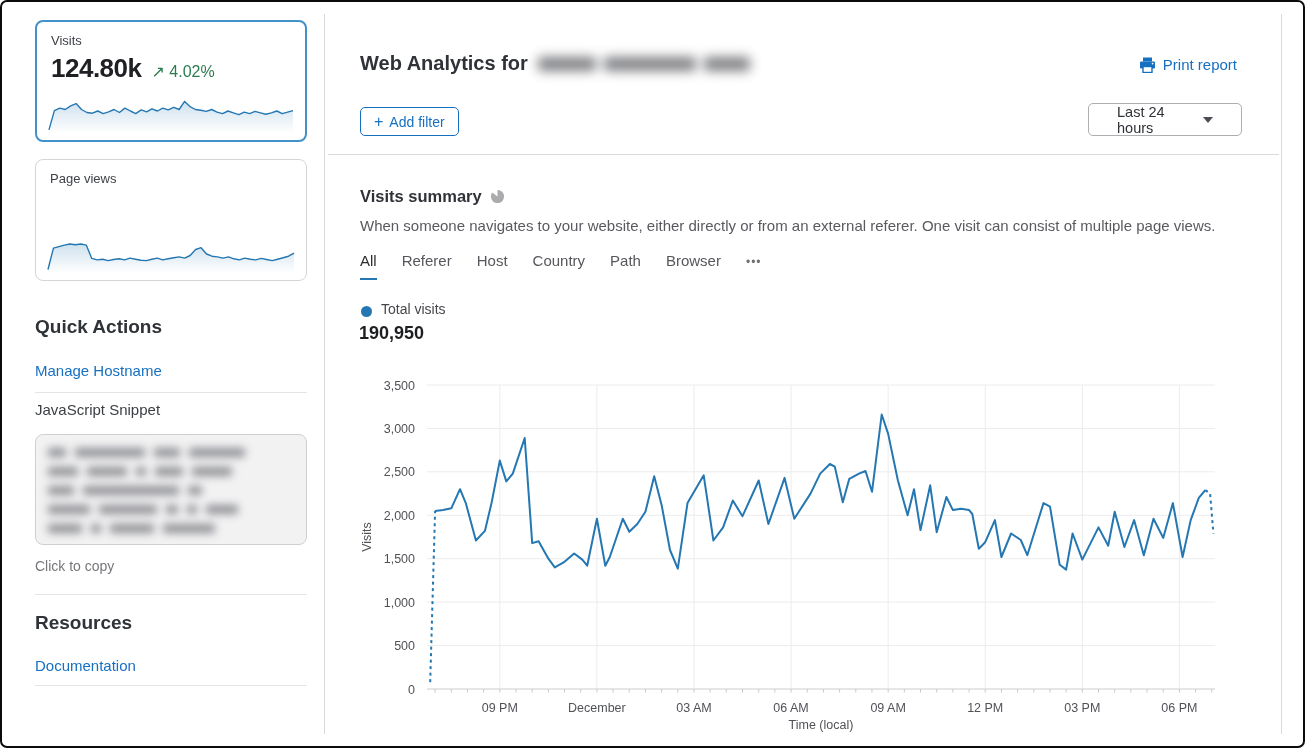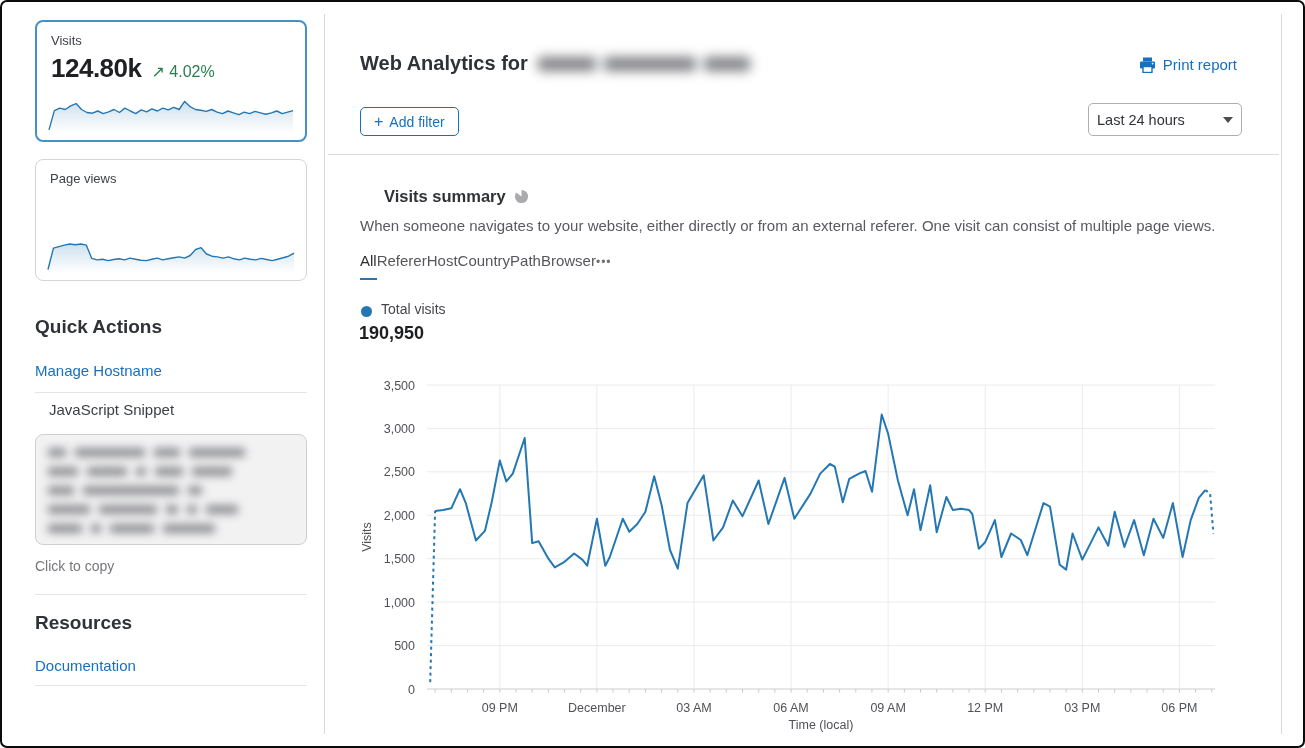--- a/index.html
+++ b/index.html
@@ -45,29 +45,29 @@
   }
   .add-filter-btn {
     position:absolute; left:358px; top:105px; height:29px; padding:0 13px;
     border:1px solid var(--accent); border-radius:5px; background:#fff;
     color:var(--accent); font-size:14px; display:flex; align-items:center; gap:6px; cursor:pointer;
     font-family:inherit;
   }
   .range-select {
     position:absolute; top:101px; right:61px; width:154px; height:33px;
     border:1px solid #adaeb2; border-radius:5px; background:#fff; cursor:pointer;
-    display:flex; align-items:center; padding:0 8px; font-size:14.5px; color:#2f3237;
+    display:flex; align-items:center; padding:0 28px; font-size:14.5px; color:#2f3237;
   }
   .caret { margin-left:auto; width:0; height:0; border-left:5px solid transparent; border-right:5px solid transparent; border-top:6px solid #4c4d52; }
   .header-divider { position:absolute; left:326px; right:24px; top:152px; height:1px; background:#d9dadd; border:0; }
   
   .summary-title-row { position:absolute; left:358px; top:185px; display:flex; align-items:center; gap:8px; }
-  .summary-title { font-size:16.5px; font-weight:bold; color:#2f3237;margin-left:24px; }
+  .summary-title { font-size:16.5px; font-weight:bold; color:#2f3237; }
   .summary-desc { position:absolute; left:358px; top:215px; font-size:15px; color:#595a5f; }
-  .tabs { position:absolute; left:358px; top:250px; display:flex; }
+  .tabs { position:absolute; left:358px; top:250px; display:flex; gap:25px; }
   .tab { font-size:15px; color:#56575c; padding-bottom:9px; cursor:pointer; border-bottom:2px solid transparent; }
   .tab.active { color:#2c2d30; border-bottom-color:var(--chart-blue); }
   .tab.more-tab { font-size:12px; letter-spacing:1px; color:#6f7075; padding-top:3px; }
   .legend-row { position:absolute; left:359px; top:299px; display:flex; align-items:flex-end; gap:9px; }
   .legend-dot { width:11px; height:11px; border-radius:50%; background:var(--chart-blue); }
   .legend-label { font-size:14px; color:#46474c; }
   .total-value { position:absolute; left:357px; top:321px; font-size:18px; font-weight:bold; color:#1d1e21; }
   .chart-holder { position:absolute; left:355px; top:372px; }
   svg text { font-family:"Liberation Sans","DejaVu Sans",sans-serif; }
 </style>
@@ -114,21 +114,21 @@
             </defs>
             <path d="M2,45 L2.0,41.5 L7.5,20.1 L13.0,18.6 L18.5,17.1 L24.0,16.0 L29.6,16.7 L35.1,16.0 L40.6,17.1 L46.1,30.4 L51.6,31.9 L57.1,31.2 L62.6,32.6 L68.1,31.5 L73.6,30.8 L79.2,31.9 L84.7,30.1 L90.2,31.2 L95.7,32.3 L101.2,32.6 L106.7,31.2 L112.2,30.1 L117.7,31.9 L123.2,30.8 L128.8,29.7 L134.3,28.9 L139.8,30.1 L145.3,27.5 L150.8,21.5 L156.3,19.7 L161.8,26.0 L167.3,28.2 L172.8,28.9 L178.4,30.1 L183.9,28.9 L189.4,30.8 L194.9,31.9 L200.4,30.1 L205.9,31.2 L211.4,31.9 L216.9,30.4 L222.4,31.5 L228.0,32.6 L233.5,31.2 L239.0,29.7 L244.5,28.2 L250.0,25.2 L250,45 Z" fill="url(#sg1)" stroke="none"></path>
             <polyline points="2.0,41.5 7.5,20.1 13.0,18.6 18.5,17.1 24.0,16.0 29.6,16.7 35.1,16.0 40.6,17.1 46.1,30.4 51.6,31.9 57.1,31.2 62.6,32.6 68.1,31.5 73.6,30.8 79.2,31.9 84.7,30.1 90.2,31.2 95.7,32.3 101.2,32.6 106.7,31.2 112.2,30.1 117.7,31.9 123.2,30.8 128.8,29.7 134.3,28.9 139.8,30.1 145.3,27.5 150.8,21.5 156.3,19.7 161.8,26.0 167.3,28.2 172.8,28.9 178.4,30.1 183.9,28.9 189.4,30.8 194.9,31.9 200.4,30.1 205.9,31.2 211.4,31.9 216.9,30.4 222.4,31.5 228.0,32.6 233.5,31.2 239.0,29.7 244.5,28.2 250.0,25.2" fill="none" stroke="#2477b2" stroke-width="1.4" stroke-linejoin="round"></polyline>
           </svg>
       </div>
     </div>
 
     <h2 class="side-h2" style="position:absolute; left:33px; top:314px;">Quick Actions</h2>
     <a class="side-link" style="position:absolute; left:33px; top:360px;">Manage Hostname</a>
     <hr class="side-divider" style="top:390px;">
-    <div class="side-text" style="position:absolute; left:47px; top:399px;">JavaScript Snippet</div>
+    <div class="side-text" style="position:absolute; left:33px; top:399px;">JavaScript Snippet</div>
 
     <div class="snippet-box">
       <div class="snippet-blur">
         <div class="blur-row">
             <span class="blur-seg" style="width:18px"></span>
             <span class="blur-seg" style="width:70px"></span>
             <span class="blur-seg" style="width:26px"></span>
             <span class="blur-seg" style="width:56px"></span>
           </div>
         <div class="blur-row">

